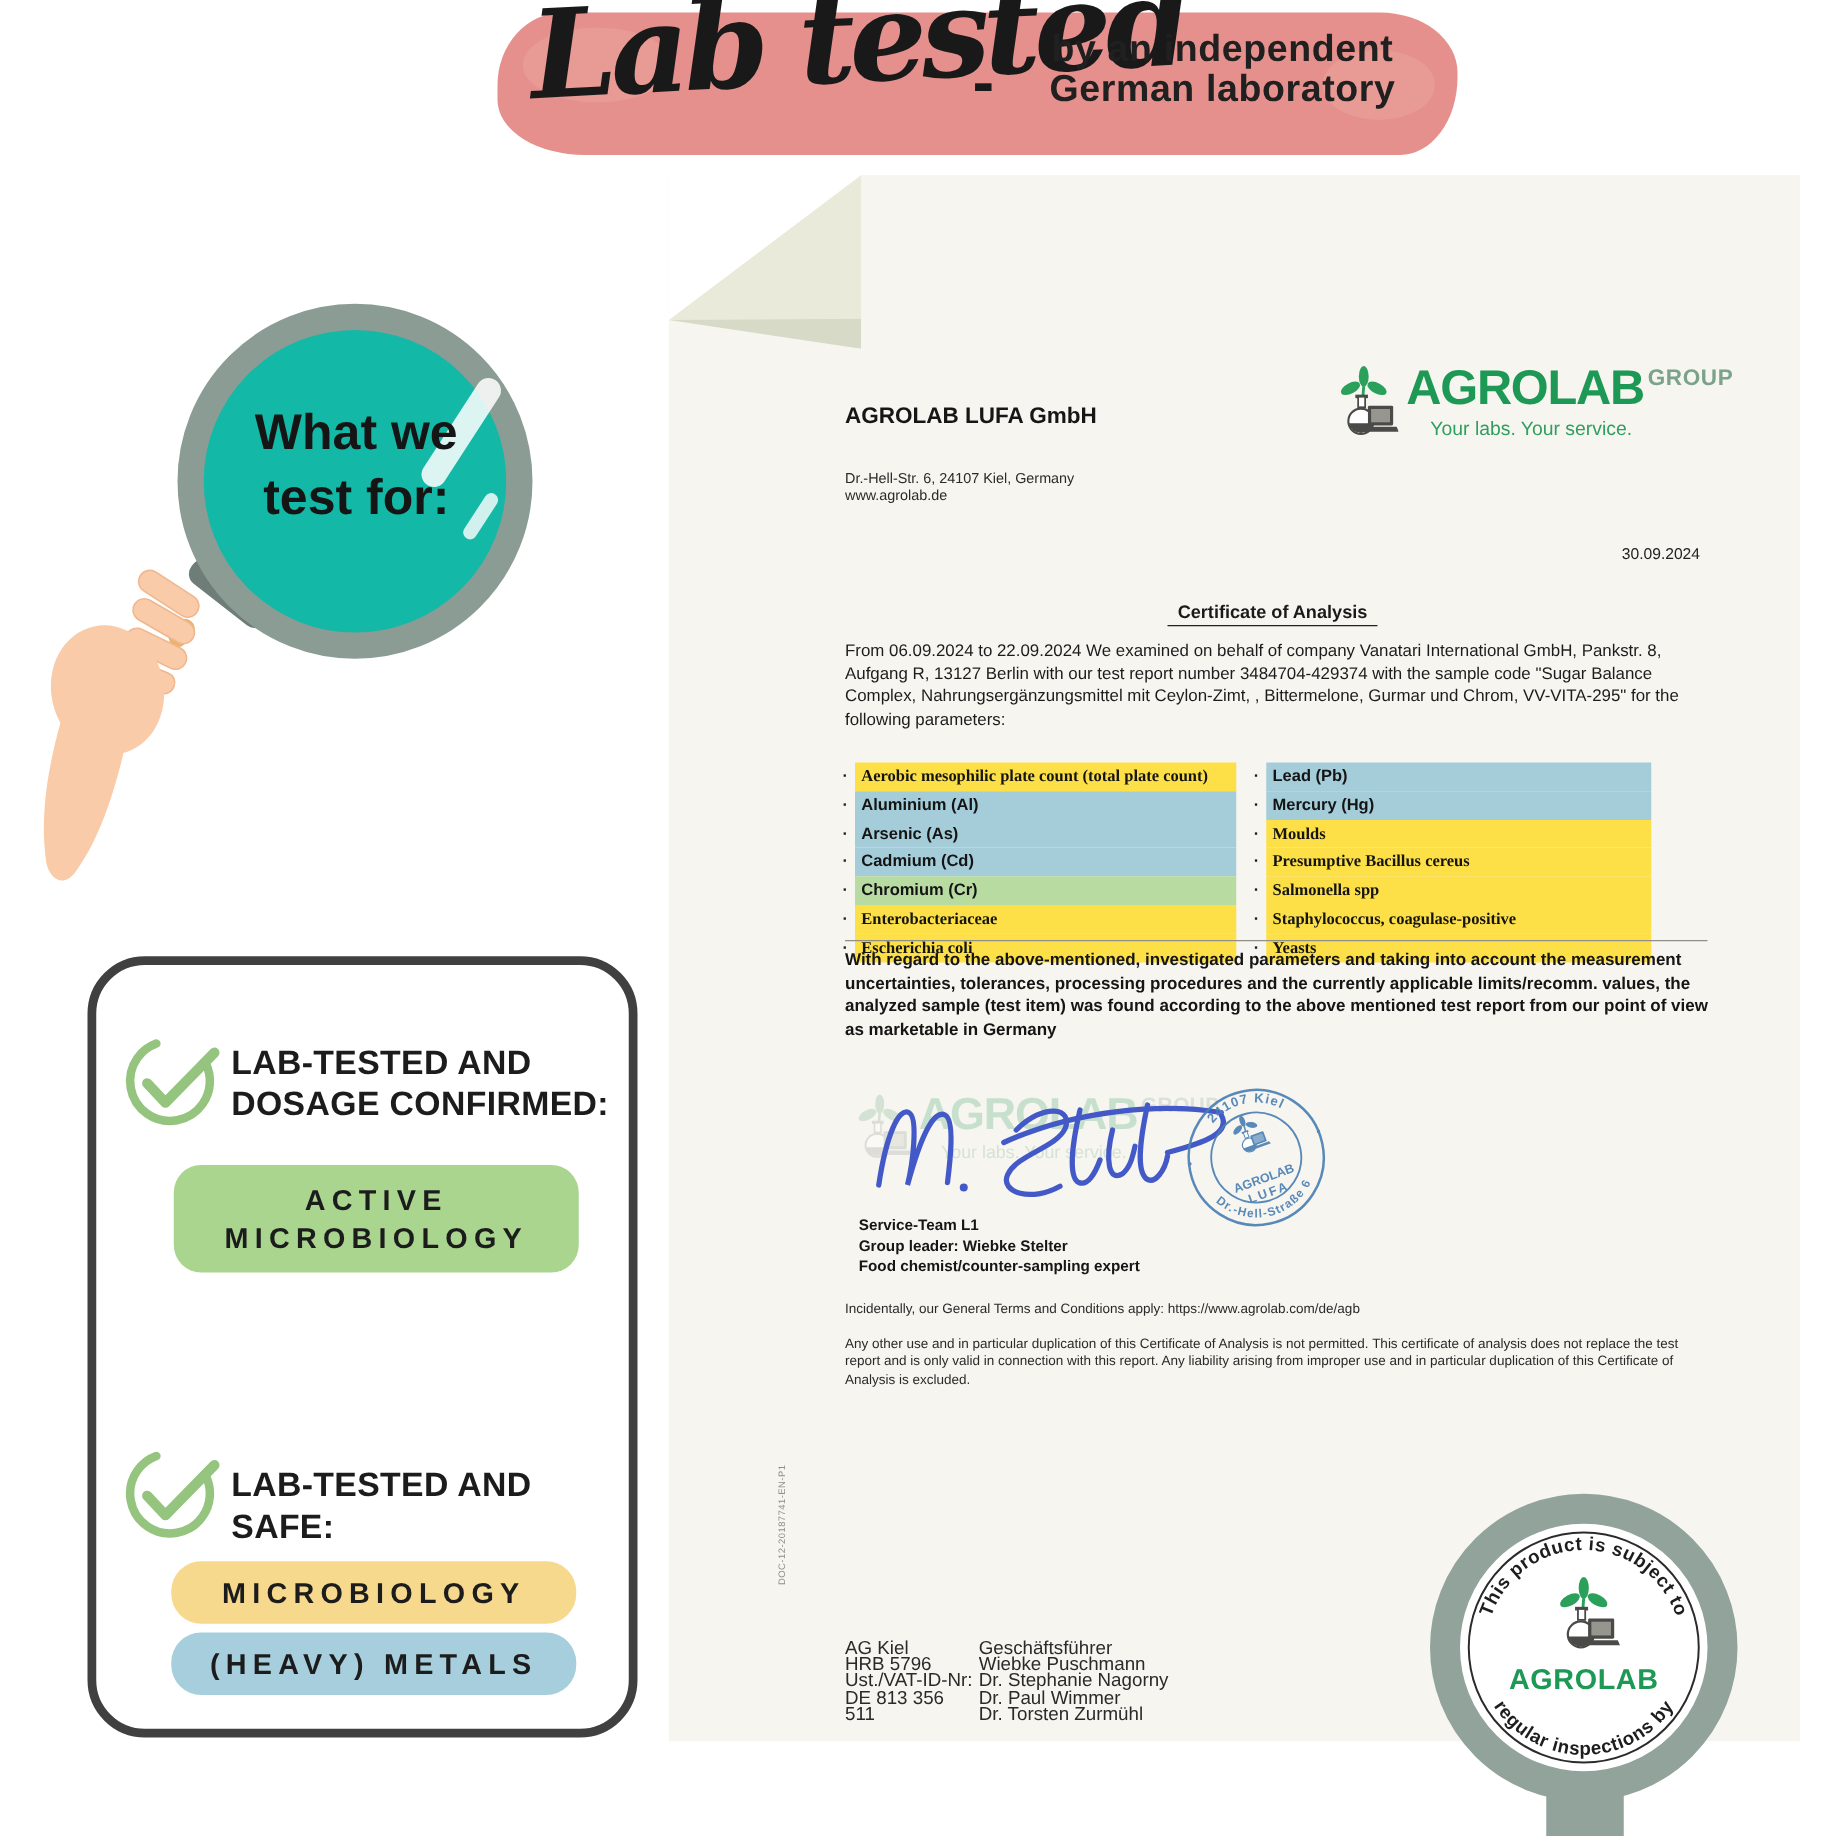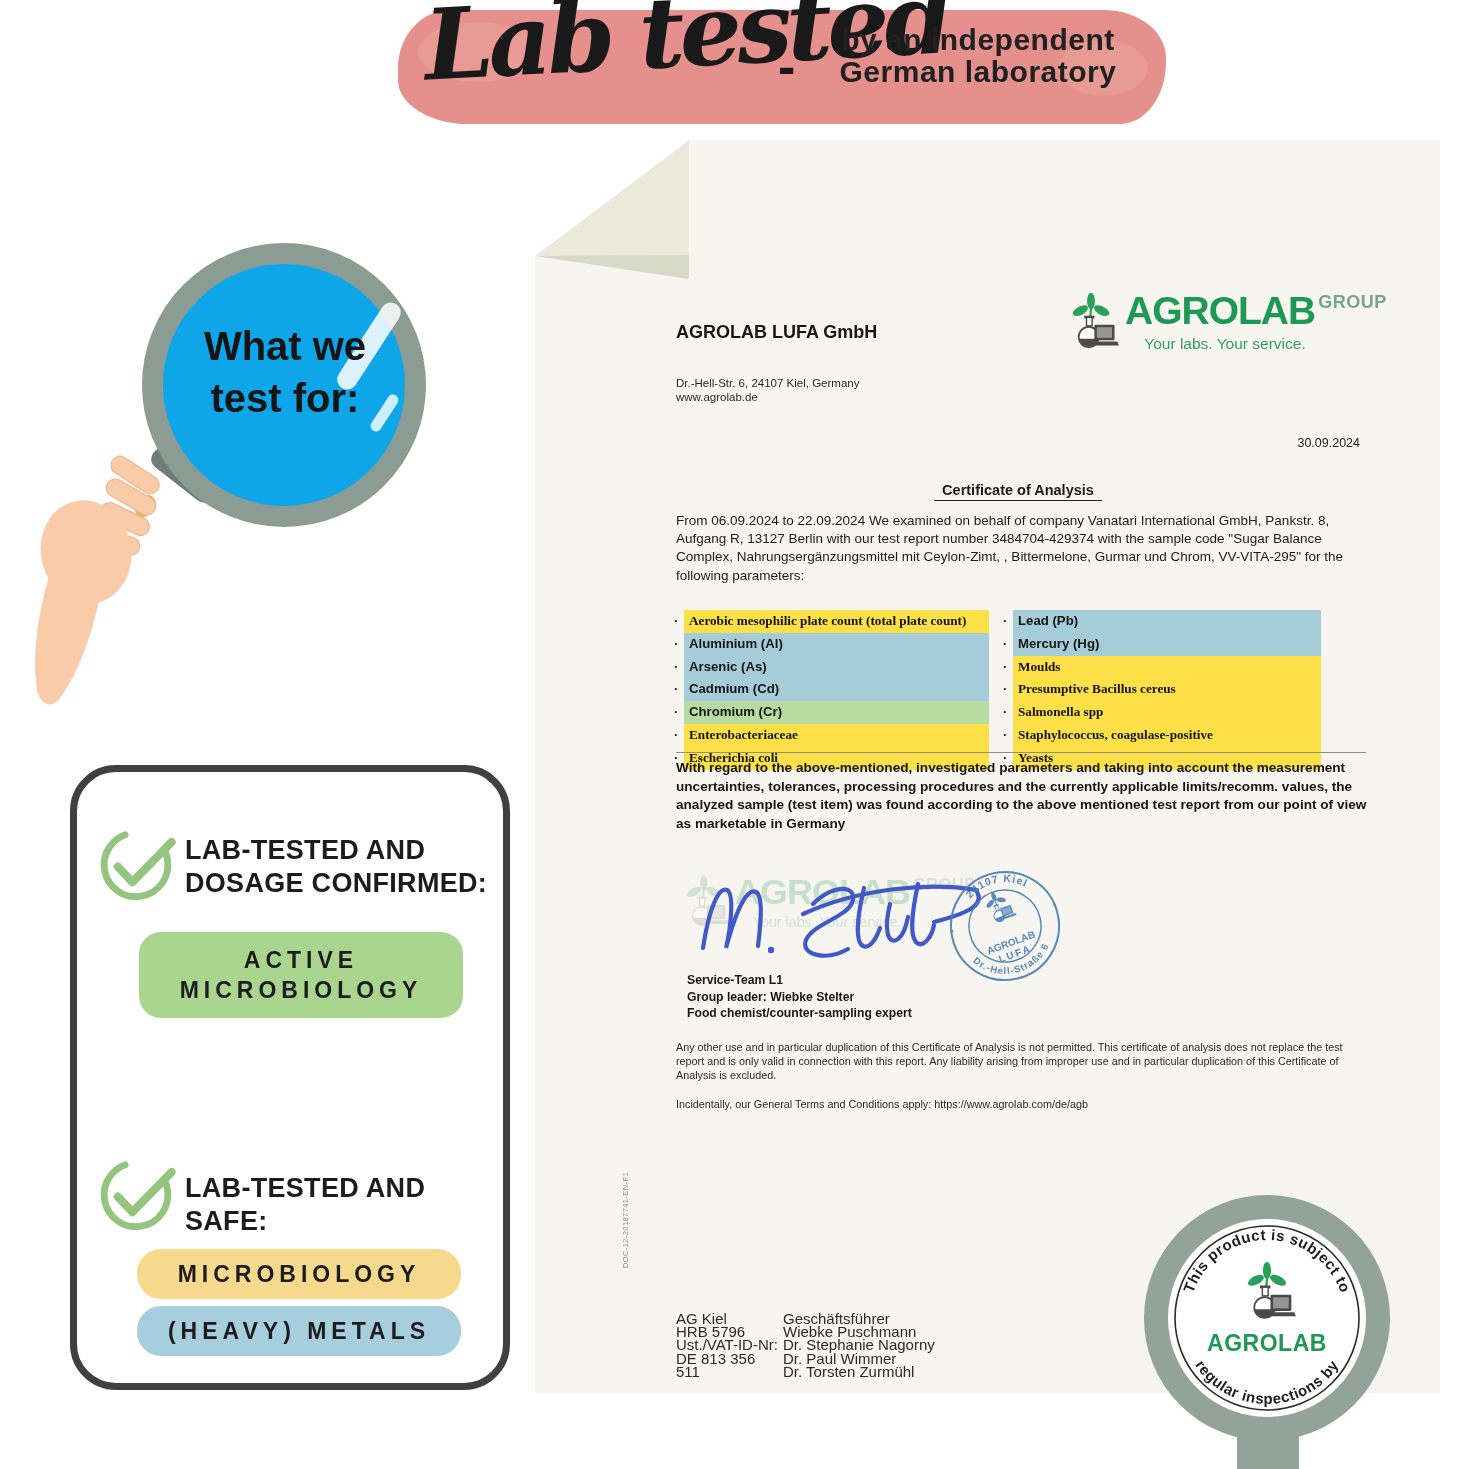--- a/index.html
+++ b/index.html
@@ -14,21 +14,21 @@
   .banner-script{left:424px;top:-26px;font-family:"DejaVu Serif",serif;font-style:italic;
         font-weight:bold;font-size:98px;letter-spacing:-5px;color:#191919;transform:rotate(-3deg);}
   .banner-dash{left:778px;top:36px;font-size:52px;font-weight:bold;color:#191919;}
   .banner-right{left:806px;top:24px;width:344px;text-align:center;font-weight:bold;
         font-size:30px;line-height:32px;color:#202020;letter-spacing:.5px;}
 
   
   .mag-rod{left:146px;top:464px;width:74px;height:22px;background:#6e7d78;border-radius:10px;
         transform:rotate(38deg);}
   .mag-circle{left:142px;top:243px;width:284px;height:284px;box-sizing:border-box;
-        border:21px solid #8b9c95;border-radius:50%;background:#0ea5e9;}
+        border:21px solid #8b9c95;border-radius:50%;background:#14b8a6;}
   .mag-glare1{left:196px;top:32px;width:20px;height:100px;background:rgba(255,255,255,.85);
         border-radius:12px;transform:rotate(33deg);position:absolute;}
   .mag-glare2{left:216px;top:128px;width:11px;height:42px;background:rgba(255,255,255,.8);
         border-radius:8px;transform:rotate(33deg);position:absolute;}
   .mag-label{position:absolute;left:36px;top:56px;width:172px;text-align:center;
         font-weight:bold;font-size:40px;line-height:52px;color:#151515;}
 
   
   .info-box{left:70px;top:765px;width:440px;height:625px;box-sizing:border-box;
         background:#fff;border:7px solid #404040;border-radius:46px;}
@@ -315,22 +315,22 @@
       </g>
     </svg>
 
     <div class="abs sig-block">
       <div>Service-Team L1</div>
       <div>Group leader: Wiebke Stelter</div>
       <div>Food chemist/counter-sampling expert</div>
     </div>
 
     <div class="abs legal">
+      <p>Incidentally, our General Terms and Conditions apply: https://www.agrolab.com/de/agb</p>
       <p>Any other use and in particular duplication of this Certificate of Analysis is not permitted. This certificate of analysis does not replace the test report and is only valid in connection with this report. Any liability arising from improper use and in particular duplication of this Certificate of Analysis is excluded.</p>
-      <p>Incidentally, our General Terms and Conditions apply: https://www.agrolab.com/de/agb</p>
     </div>
 
     <div class="abs doc-footer">
       <div class="f-col1">
         <div>AG Kiel</div>
         <div>HRB 5796</div>
         <div>Ust./VAT-ID-Nr:</div>
         <div>DE 813 356 511</div>
       </div>
       <div class="f-col2">

